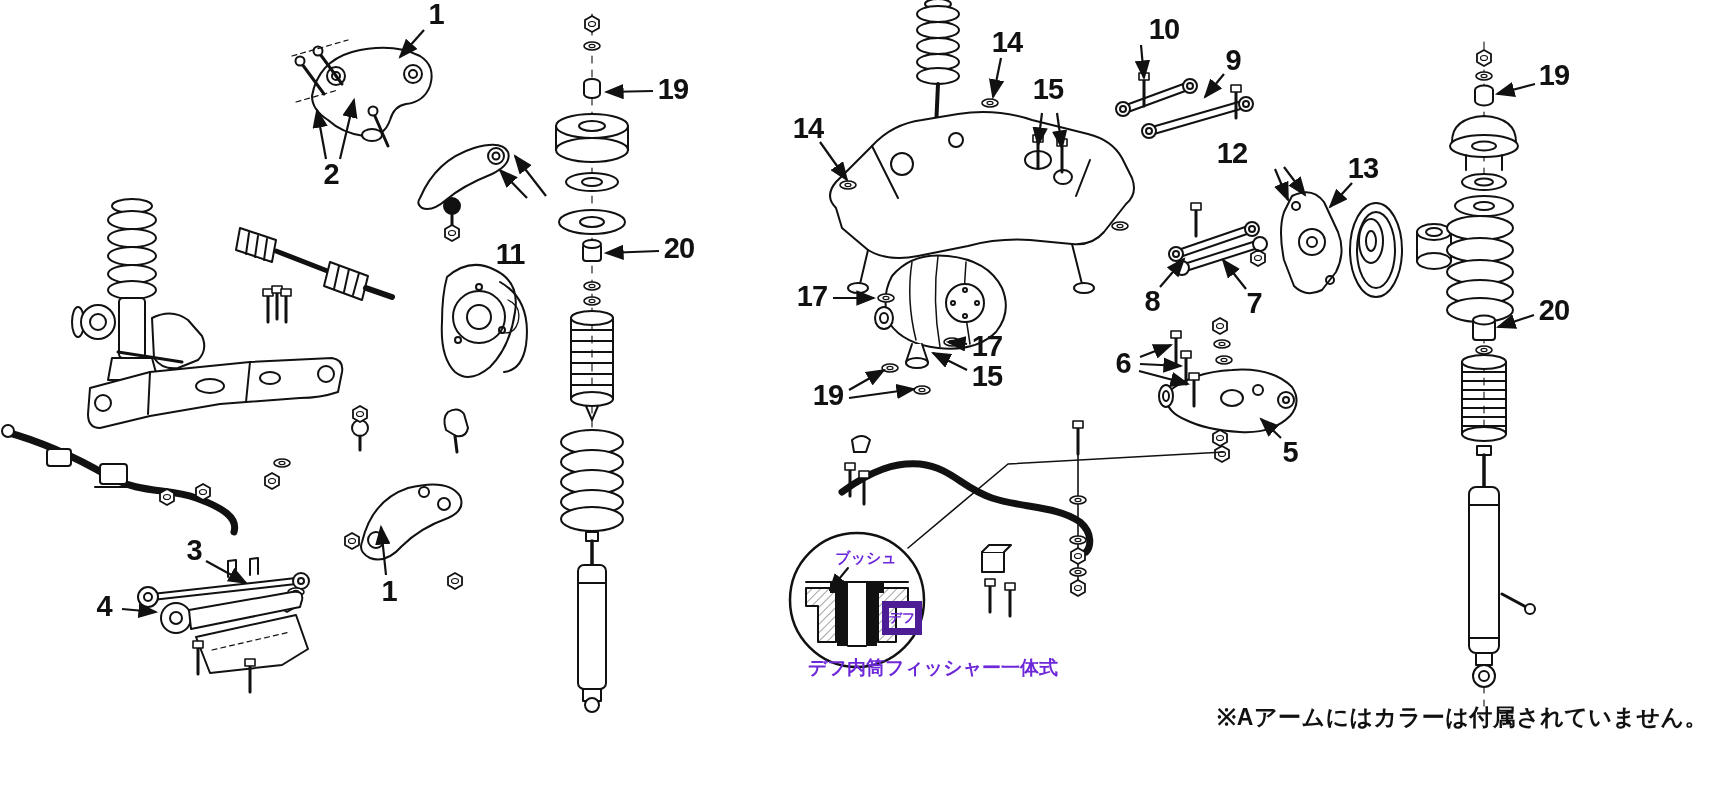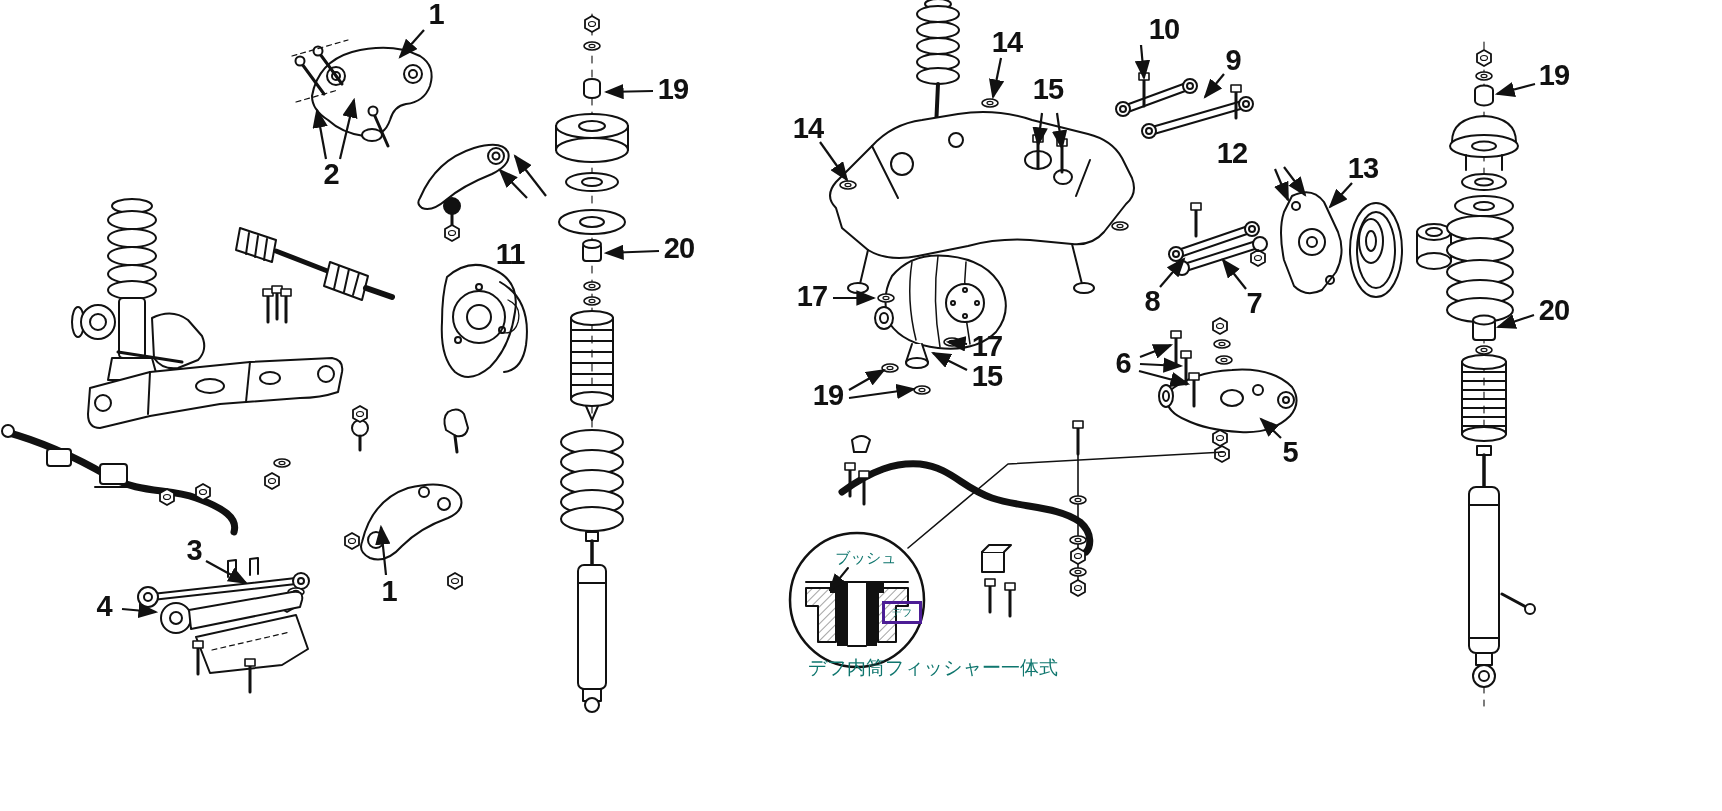--- a/index.html
+++ b/index.html
@@ -5,24 +5,24 @@
   *{margin:0;padding:0;box-sizing:border-box}
   html,body{width:1722px;height:811px;background:#fff;overflow:hidden}
   #canvas{position:relative;width:1722px;height:811px;background:#fff;
           font-family:"Liberation Sans",sans-serif;color:#111}
   #illustration,#arrow-layer{position:absolute;left:0;top:0;width:1722px;height:811px}
   #arrow-layer{pointer-events:none}
   #arrow-layer line{stroke:#111;stroke-width:2.2}
   #callout-layer{position:absolute;left:0;top:0;width:1722px;height:811px;pointer-events:none}
   .callout{position:absolute;transform:translate(-50%,-50%);font-weight:700;font-size:29px;
            line-height:1;color:#111;letter-spacing:-1px;white-space:nowrap}
-  .jp-label{position:absolute;font-weight:400;color:#0f766e;white-space:nowrap}
+  .jp-label{position:absolute;font-weight:700;color:#6d28d9;white-space:nowrap}
   #inset-bush{left:866px;top:558px;transform:translate(-50%,-50%);font-size:15px}
-  #inset-diff{left:882px;top:601px;width:40px;height:23px;border:3px solid #4c1d95;
-              display:flex;align-items:center;justify-content:center;font-size:10px}
+  #inset-diff{left:882px;top:601px;width:40px;height:34px;border:7px solid #4c1d95;
+              display:flex;align-items:center;justify-content:center;font-size:13px}
   #inset-caption{left:808px;top:655px;font-size:19px}
   #footnote{position:absolute;right:14px;top:700px;font-size:23px;font-weight:700;
             color:#111;letter-spacing:.5px;white-space:nowrap}
 </style>
 </head>
 <body>
 
 <div id="canvas">
 
   <svg id="illustration" viewBox="0 0 1722 811" xmlns="http://www.w3.org/2000/svg">
@@ -480,13 +480,14 @@
       <div class="callout" style="left: 987px; top: 376px;">15</div>
       <div class="callout" style="left: 828px; top: 395px;">19</div>
       <div class="callout" style="left: 1123px; top: 363px;">6</div>
       <div class="callout" style="left: 1290px; top: 452px;">5</div>
     </div>
 
   <div class="jp-label" id="inset-bush">ブッシュ</div>
   <div class="jp-label" id="inset-diff">デフ</div>
   <div class="jp-label" id="inset-caption">デフ内筒フィッシャー一体式</div>
 
+  <div id="footnote">※Aアームにはカラーは付属されていません。</div>
 </div>
 
 </body></html>

